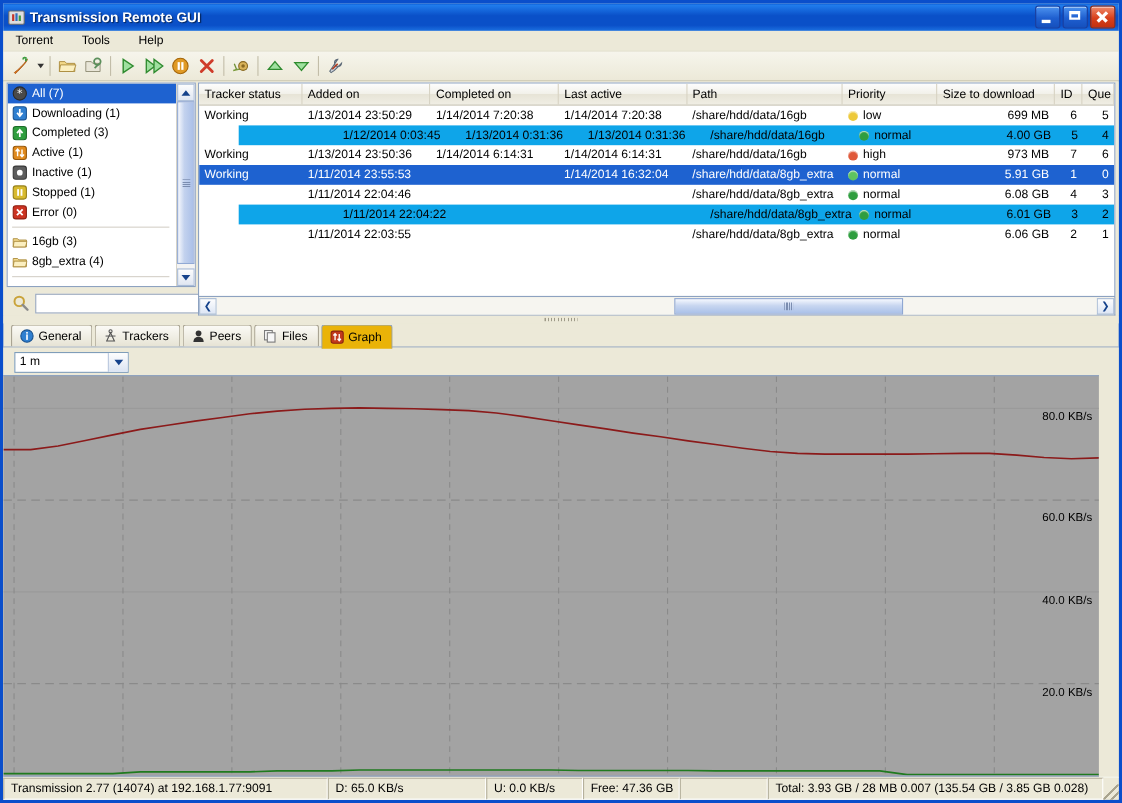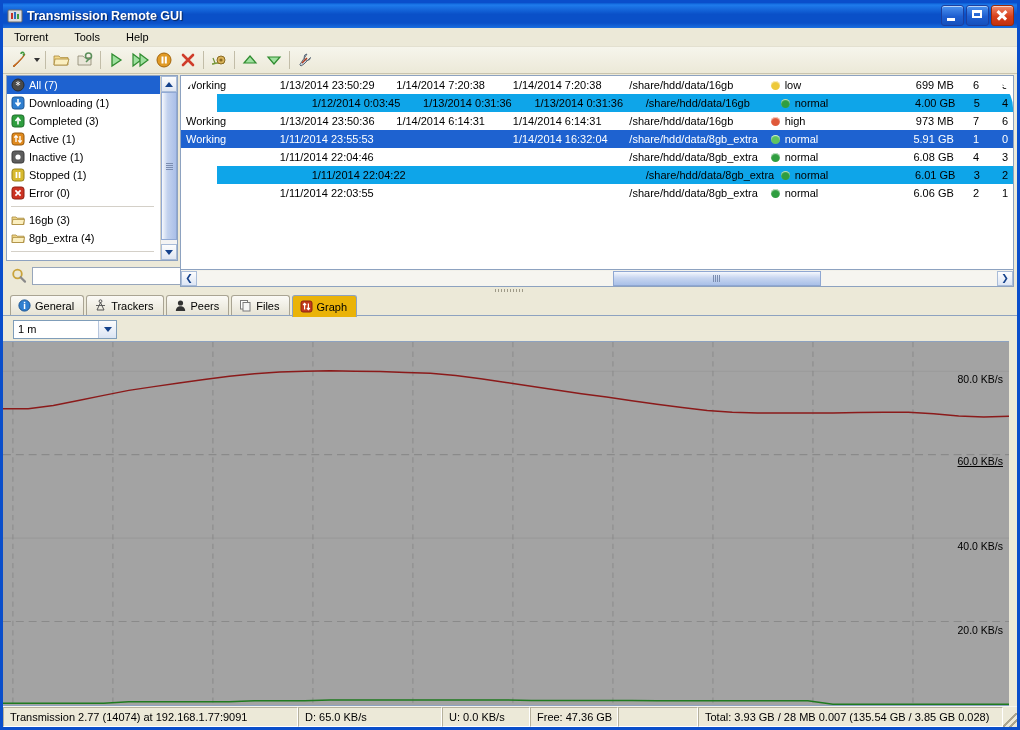--- a/index.html
+++ b/index.html
@@ -133,21 +133,21 @@
     height:19px;flex:0 0 19px;display:flex;
     background:linear-gradient(to bottom,#fdfdfd 0%,#f2f1ea 48%,#e7e4d7 52%,#f0eee4 100%);
     border-bottom:1px solid #c3bfae;
   }
   .th{
     font-size:11px;color:#000;display:flex;align-items:center;
     padding-left:5px;box-sizing:border-box;
     border-right:1px solid #d7d3c4;
     white-space:nowrap;overflow:hidden;
   }
-  .tbody{flex:1;overflow:hidden;border-radius:32px;}
+  .tbody{flex:1;overflow:hidden;}
   .trow{height:18px;display:flex;align-items:center;font-size:11px;color:#000;}
   .trow.alt{background:#0ea5e9;margin-left:36px;}
   .trow.sel{background:#1e62d0;color:#fff;}
   .td{
     padding:0 5px;box-sizing:border-box;white-space:nowrap;overflow:hidden;
     display:flex;align-items:center;
   }
   .td.r{justify-content:flex-end;}
   .pri-dot{width:9px;height:9px;border-radius:50%;margin-right:5px;flex:0 0 9px;
     box-shadow:inset 0 1px 1px rgba(255,255,255,.75);}
@@ -190,21 +190,21 @@
     border-radius:3px 3px 0 0;margin-right:2px;
     position:relative;top:1px;color:#000;
   }
   .tab.active{
     height:21px;background:#eab308;border-color:#8da2c0;
     top:1px;z-index:2;
   }
   .tab .ti{width:13px;height:13px;flex:0 0 13px;position:relative;}
 
   
-  .graphpanel{flex:1;min-height:0;display:flex;flex-direction:column;background:#ece9d8;padding:2px 8px 0 0;}
+  .graphpanel{flex:1;min-height:0;display:flex;flex-direction:column;background:#ece9d8;padding:2px 18px 0 0;}
   .combo-row{height:22px;flex:0 0 22px;padding-left:10px;display:flex;align-items:center;}
   .combo{
     width:104px;height:19px;display:flex;align-items:center;
     border:1px solid #7f9db9;background:#fff;box-sizing:border-box;
     font-size:11px;padding-left:4px;position:relative;
   }
   .combo .val{flex:1;}
   .combo .arrowbtn{
     width:17px;height:17px;margin:0;flex:0 0 17px;
     background:linear-gradient(to bottom,#fdfdfd,#dbe4f3);
@@ -465,20 +465,31 @@
             <circle cx="7.5" cy="7" r="4.3" fill="none" stroke="#c9a33a" stroke-width="1.8"></circle>
             <path d="M10.6 10.2 L15 14.6" stroke="#8a8a8a" stroke-width="2.2" stroke-linecap="round"></path>
           </svg>
         </span>
         <input class="searchbox" type="text" value="" placeholder="" style="">
       </div>
     </div>
 
     <div class="tablearea">
       <div class="tablebox">
+        <div class="thead">
+          <div class="th c0">Tracker status</div>
+          <div class="th c1">Added on</div>
+          <div class="th c2">Completed on</div>
+          <div class="th c3">Last active</div>
+          <div class="th c4">Path</div>
+          <div class="th c5">Priority</div>
+          <div class="th c6">Size to download</div>
+          <div class="th c7">ID</div>
+          <div class="th c8">Que</div>
+        </div>
         <div class="tbody" id="tbody">
             <div class="trow">
               <div class="td c0">Working</div>
               <div class="td c1">1/13/2014 23:50:29</div>
               <div class="td c2">1/14/2014 7:20:38</div>
               <div class="td c3">1/14/2014 7:20:38</div>
               <div class="td c4">/share/hdd/data/16gb</div>
               <div class="td c5">
                 <span class="pri-dot" style="background: rgb(237, 201, 58);"></span>
                 <span>low</span>
@@ -663,21 +674,21 @@
           <line x1="414.8" y1="0" x2="414.8" y2="340" stroke="#8a8a8a" stroke-width="1" stroke-dasharray="5,4"></line>
           <line x1="516.0" y1="0" x2="516.0" y2="340" stroke="#8a8a8a" stroke-width="1" stroke-dasharray="5,4"></line>
           <line x1="617.2" y1="0" x2="617.2" y2="340" stroke="#8a8a8a" stroke-width="1" stroke-dasharray="5,4"></line>
           <line x1="718.4" y1="0" x2="718.4" y2="340" stroke="#8a8a8a" stroke-width="1" stroke-dasharray="5,4"></line>
           <line x1="819.6" y1="0" x2="819.6" y2="340" stroke="#8a8a8a" stroke-width="1" stroke-dasharray="5,4"></line>
           <line x1="920.8" y1="0" x2="920.8" y2="340" stroke="#8a8a8a" stroke-width="1" stroke-dasharray="5,4"></line>
           <polyline points="0.0,62.5 25.5,62.5 50.9,59.4 76.3,54.7 101.8,50.0 127.3,45.3 152.7,41.8 178.1,38.3 203.6,35.2 229.1,32.0 254.5,29.7 280.0,28.1 305.4,27.4 330.9,27.0 356.3,27.4 381.8,27.7 407.2,28.5 432.6,29.3 458.1,31.3 483.5,34.4 509.0,37.9 534.5,41.4 559.9,44.9 585.3,48.5 610.8,51.6 636.3,55.1 661.7,58.2 687.2,61.4 712.6,64.1 738.0,65.7 763.5,66.4 789.0,66.4 814.4,66.4 839.8,66.4 865.3,66.0 890.8,65.7 916.2,65.7 941.7,67.2 967.1,69.2 992.5,70.3 1018.0,69.6" fill="none" stroke="#8b1a1a" stroke-width="1.4"></polyline>
           <polyline points="0.0,338.4 25.5,338.4 50.9,338.4 76.3,338.4 101.8,338.4 127.3,336.9 152.7,336.9 178.1,336.9 203.6,336.9 229.1,336.9 254.5,336.1 280.0,336.1 305.4,336.1 330.9,335.3 356.3,335.3 381.8,335.3 407.2,335.3 432.6,335.3 458.1,335.3 483.5,335.3 509.0,335.3 534.5,335.7 559.9,335.7 585.3,335.7 610.8,335.7 636.3,335.7 661.7,336.1 687.2,336.1 712.6,336.1 738.0,336.1 763.5,336.1 789.0,336.1 814.4,336.1 839.8,339.2 865.3,339.2 890.8,339.2 916.2,339.2 941.7,339.2 967.1,339.2 992.5,339.2 1018.0,339.2" fill="none" stroke="#1f7a1f" stroke-width="1.4"></polyline>
         </svg>
       <div class="ylab" id="yl0" style="top: 8.04598%; margin-top: 2px;">80.0 KB/s</div>
-      <div class="ylab" id="yl1" style="top: 31.0345%; margin-top: 0; text-decoration: underline;">60.0 KB/s</div>
+      <div class="ylab" id="yl1" style="top: 31.0345%; margin-top: 10px;">60.0 KB/s</div>
       <div class="ylab" id="yl2" style="top: 54.023%; margin-top: 2px;">40.0 KB/s</div>
       <div class="ylab" id="yl3" style="top: 77.0115%; margin-top: 2px;">20.0 KB/s</div>
     </div>
   </div>
 
   <div class="statusbar">
     <div class="sp" style="width:295px">Transmission 2.77 (14074) at 192.168.1.77:9091</div>
     <div class="sp" style="width:144px">D: 65.0 KB/s</div>
     <div class="sp" style="width:88px">U: 0.0 KB/s</div>
     <div class="sp" style="width:88px">Free: 47.36 GB</div>

